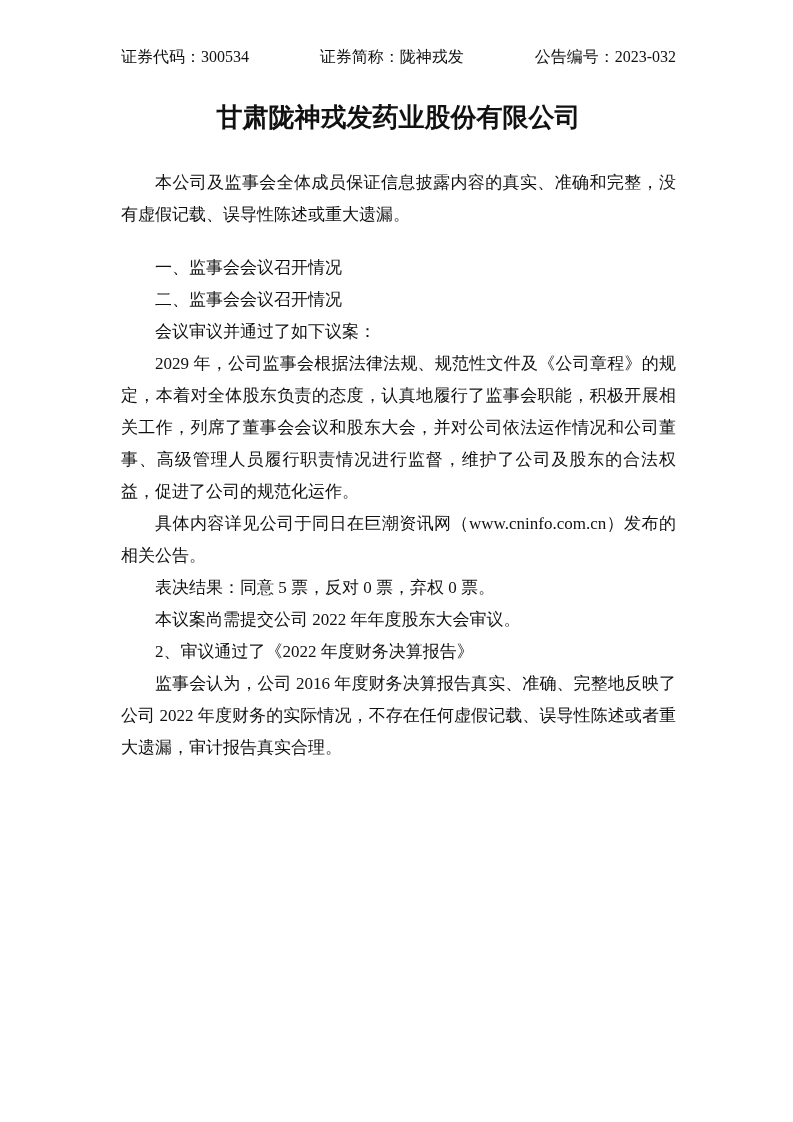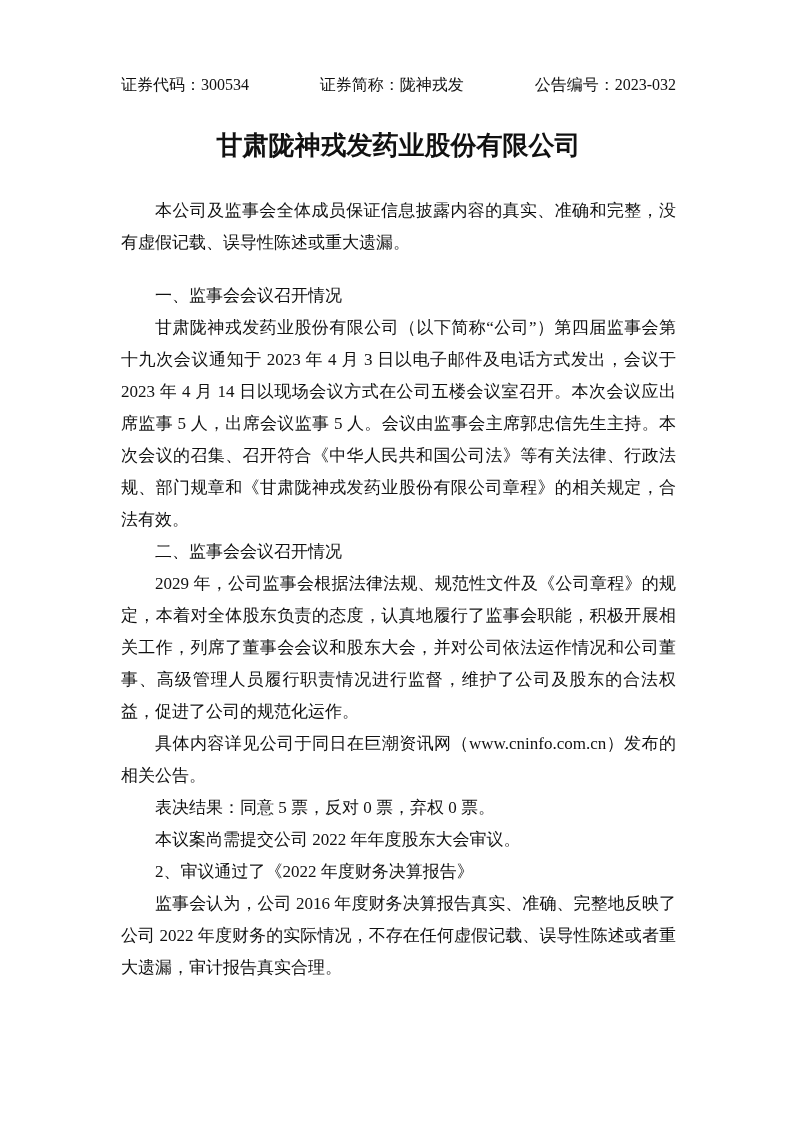--- a/index.html
+++ b/index.html
@@ -8,21 +8,21 @@
     height: 1122px;
     background: #ffffff;
     color: #111111;
     font-family: "Liberation Serif", "DejaVu Serif", serif;
     overflow: hidden;
   }
   .page {
     box-sizing: border-box;
     width: 793px;
     height: 1122px;
-    padding: 75px 117px 40px 121px;
+    padding: 47px 117px 40px 121px;
   }
   .doc-header {
     display: flex;
     justify-content: space-between;
     align-items: baseline;
     font-size: 16px;
     line-height: 20px;
     white-space: nowrap;
   }
   .title-block { margin-top: 30px; }
@@ -54,23 +54,23 @@
     <span>公告编号：2023-032</span>
   </div>
 
   <div class="title-block">
     <div class="title-line">甘肃陇神戎发药业股份有限公司</div>
   </div>
 
   <p class="para indent bold declaration">本公司及监事会全体成员保证信息披露内容的真实、准确和完整，没有虚假记载、误导性陈述或重大遗漏。</p>
 
   <p class="para indent bold section-heading">一、监事会会议召开情况</p>
-  <p class="para indent">甘肃陇神戎发药业股份有限公司（以下简称“公司”）第四届监事会第十九次会议通知于 2023 年 4 月 3 日以电子邮件及电话方式发出，会议于 2023 年 4 月 14 日以现场会议方式在公司五楼会议室召开。本次会议应出席监事 5 人，出席会议监事 5 人。会议由监事会主席郭忠信先生主持。本次会议的召集、召开符合《中华人民共和国公司法》等有关法律、行政法规、部门规章和《甘肃陇神戎发药业股份有限公司章程》的相关规定，合法有效。</p>
 
   <p class="para indent bold">二、监事会会议召开情况</p>
+  <p class="para indent">会议审议并通过了如下议案：</p>
 
   <p class="para indent">2029 年，公司监事会根据法律法规、规范性文件及《公司章程》的规定，本着对全体股东负责的态度，认真地履行了监事会职能，积极开展相关工作，列席了董事会会议和股东大会，并对公司依法运作情况和公司董事、高级管理人员履行职责情况进行监督，维护了公司及股东的合法权益，促进了公司的规范化运作。</p>
   <p class="para indent">具体内容详见公司于同日在巨潮资讯网（www.cninfo.com.cn）发布的相关公告。</p>
   <p class="para indent">表决结果：同意 5 票，反对 0 票，弃权 0 票。</p>
   <p class="para indent">本议案尚需提交公司 2022 年年度股东大会审议。</p>
 
   <p class="para indent bold">2、审议通过了《2022 年度财务决算报告》</p>
   <p class="para indent">监事会认为，公司 2016 年度财务决算报告真实、准确、完整地反映了公司 2022 年度财务的实际情况，不存在任何虚假记载、误导性陈述或者重大遗漏，审计报告真实合理。</p>
 
 </div>

